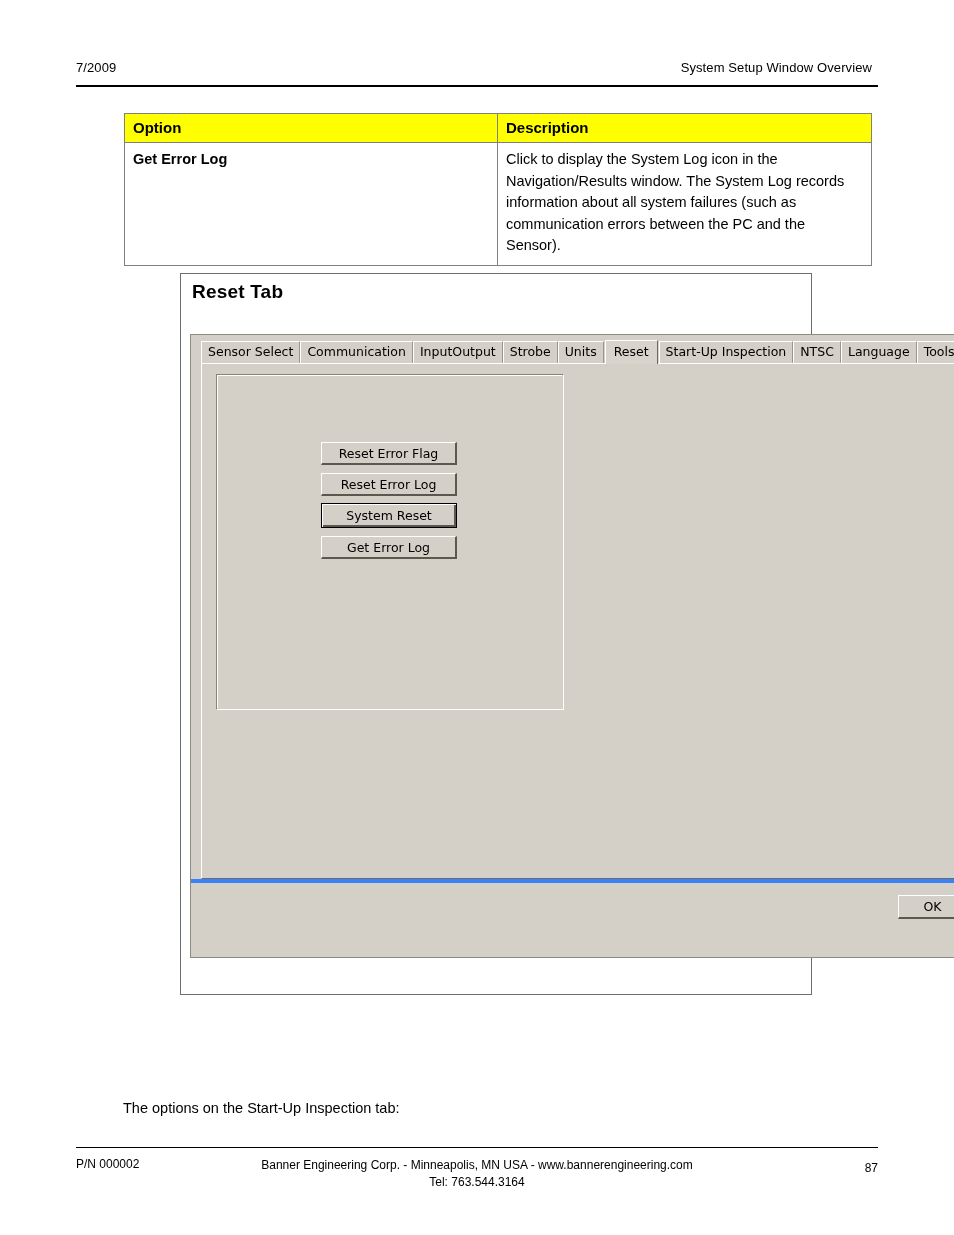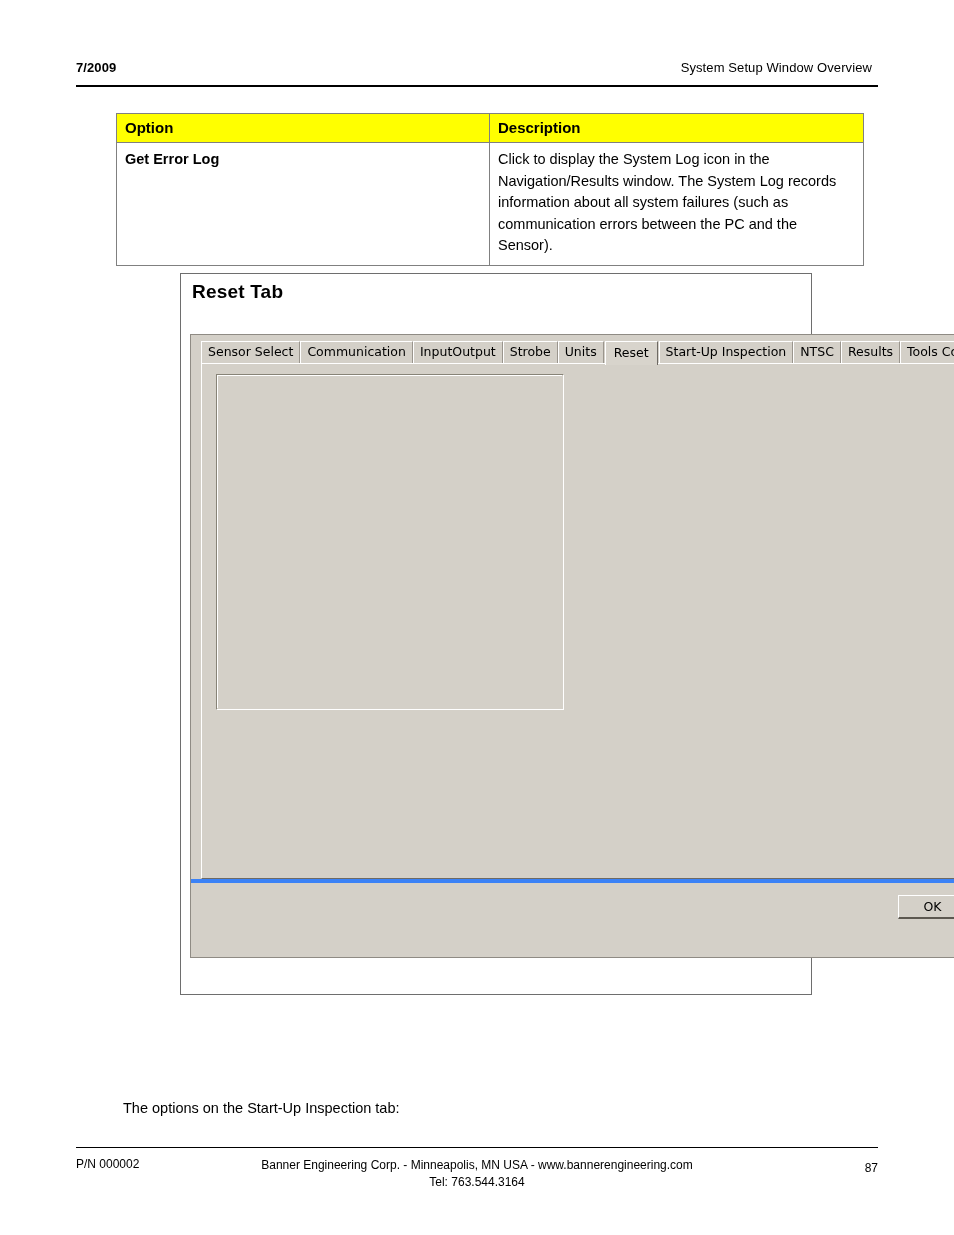--- a/index.html
+++ b/index.html
@@ -23,21 +23,20 @@
     top: 60px;
     width: 802px;
     height: 24px;
   }
   .page-header .hdr-left {
     position: absolute;
     left: 0;
     top: 0;
     font-size: 13px;
     letter-spacing: 0.1px;
-    font-weight: bold;
   }
   .page-header .hdr-right {
     position: absolute;
     right: 6px;
     top: 0;
     font-size: 13px;
     letter-spacing: 0.1px;
     white-space: nowrap;
   }
   .header-rule {
@@ -45,21 +44,21 @@
     left: 76px;
     top: 85px;
     width: 802px;
     height: 2px;
     background: #000000;
   }
 
   
   .opt-table {
     position: absolute;
-    left: 116px;
+    left: 124px;
     top: 113px;
     width: 747px;
     border-collapse: collapse;
     table-layout: fixed;
   }
   .opt-table td, .opt-table th {
     border: 1px solid #808080;
     vertical-align: top;
     padding: 6px 8px 8px 8px;
     text-align: left;
@@ -130,20 +129,21 @@
     letter-spacing: 0.9px;
     font-family: "DejaVu Sans", sans-serif;
   }
 
   
   .tabstrip {
     position: relative;
     height: 22px;
     margin: 6px 0 0 10px;
     display: flex;
+    align-items: flex-end;
   }
   .tab {
     background: #d4d0c8;
     border: 1px solid #ffffff;
     border-right-color: #9a958d;
     border-bottom: none;
     font-size: 12.5px;
     font-family: "DejaVu Sans", sans-serif;
     padding: 2px 6px 3px 6px;
     height: 16px;
@@ -334,27 +334,33 @@
 
   <div class="tabstrip">
     <div class="tab">Sensor Select</div>
     <div class="tab">Communication</div>
     <div class="tab">InputOutput</div>
     <div class="tab">Strobe</div>
     <div class="tab">Units</div>
     <div class="tab active">Reset</div>
     <div class="tab">Start-Up Inspection</div>
     <div class="tab">NTSC</div>
-    <div class="tab">Results</div>
+    <div class="tab">Language</div>
     <div class="tab">Tools Configurat</div>
   </div>
 
   <div class="tabpage">
     <div class="groupbox">
       <div class="inner-edge"></div>
+      <div class="btn-stack">
+        <button class="win-btn">Reset Error Flag</button>
+        <button class="win-btn">Reset Error Log</button>
+        <button class="win-btn default-btn">System Reset</button>
+        <button class="win-btn">Get Error Log</button>
+      </div>
     </div>
   </div>
 
   <div class="dlg-footer">
     <div class="ok-button">OK</div>
   </div>
 
 </div>
 
 <div class="body-note">The options on the Start-Up Inspection tab:</div>

